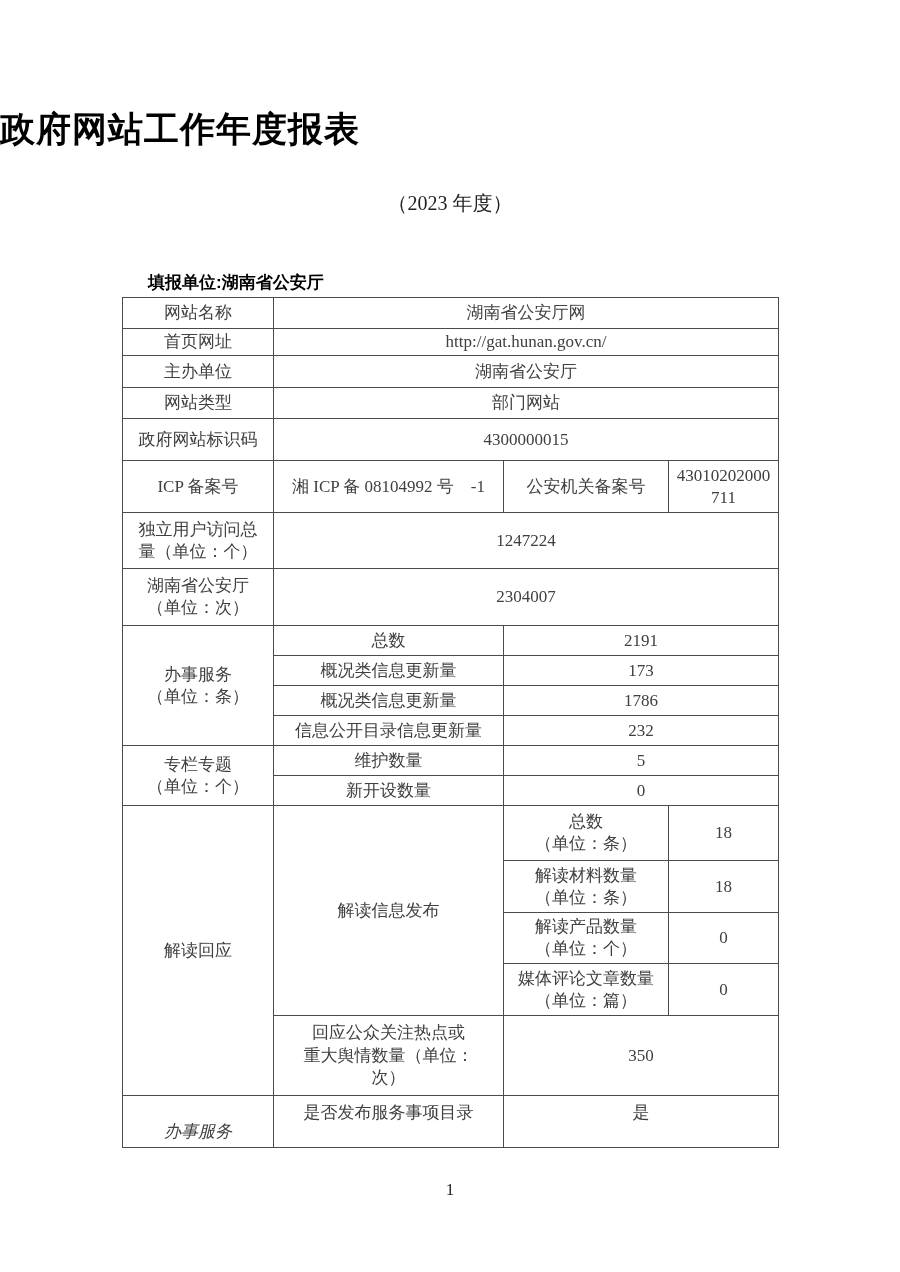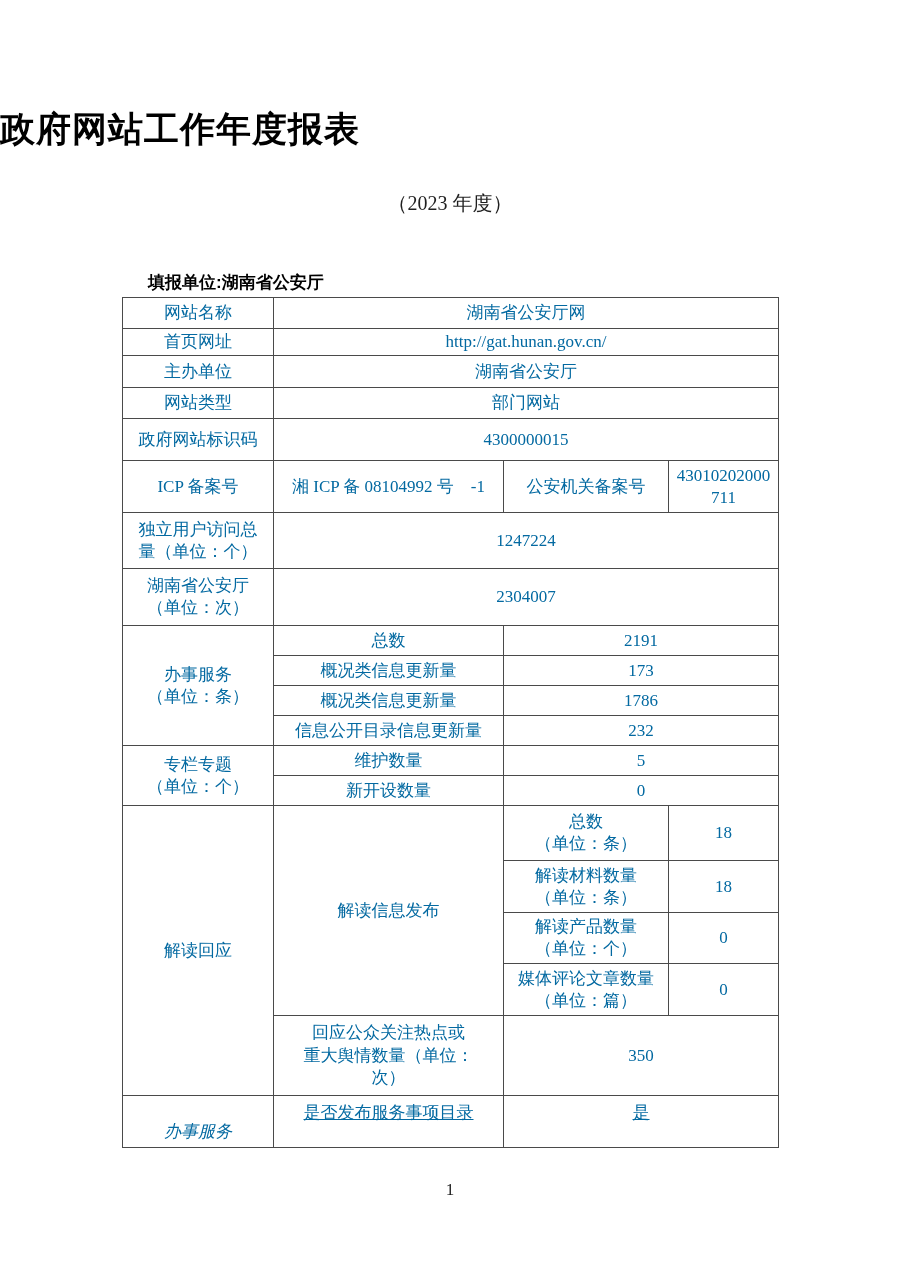--- a/index.html
+++ b/index.html
@@ -30,25 +30,25 @@
   table.form {
     position:absolute; top:297px; left:122px;
     width:656px; border-collapse:collapse; table-layout:fixed;
   }
   td {
     border:1px solid #4a4a4a;
     text-align:center; vertical-align:middle;
     font-size:17px; line-height:1.3;
     white-space:pre-line;
     padding:2px 4px;
-    color:#0369a1;
+    color:#404040;
     overflow:hidden;
   }
   td.lbl-bottom { vertical-align:bottom; padding-bottom:4px;font-style:italic; }
-  td.v-top { vertical-align:top; padding-top:6px;text-decoration:underline; }
+  td.v-top { vertical-align:top; padding-top:6px; }
 
   .page-number {
     position:absolute; top:1180px; left:0; width:100%;
     text-align:center; font-size:17px; color:#1f1f1f;
   }
 </style>
 </head>
 <body>
 
 <div class="page">

